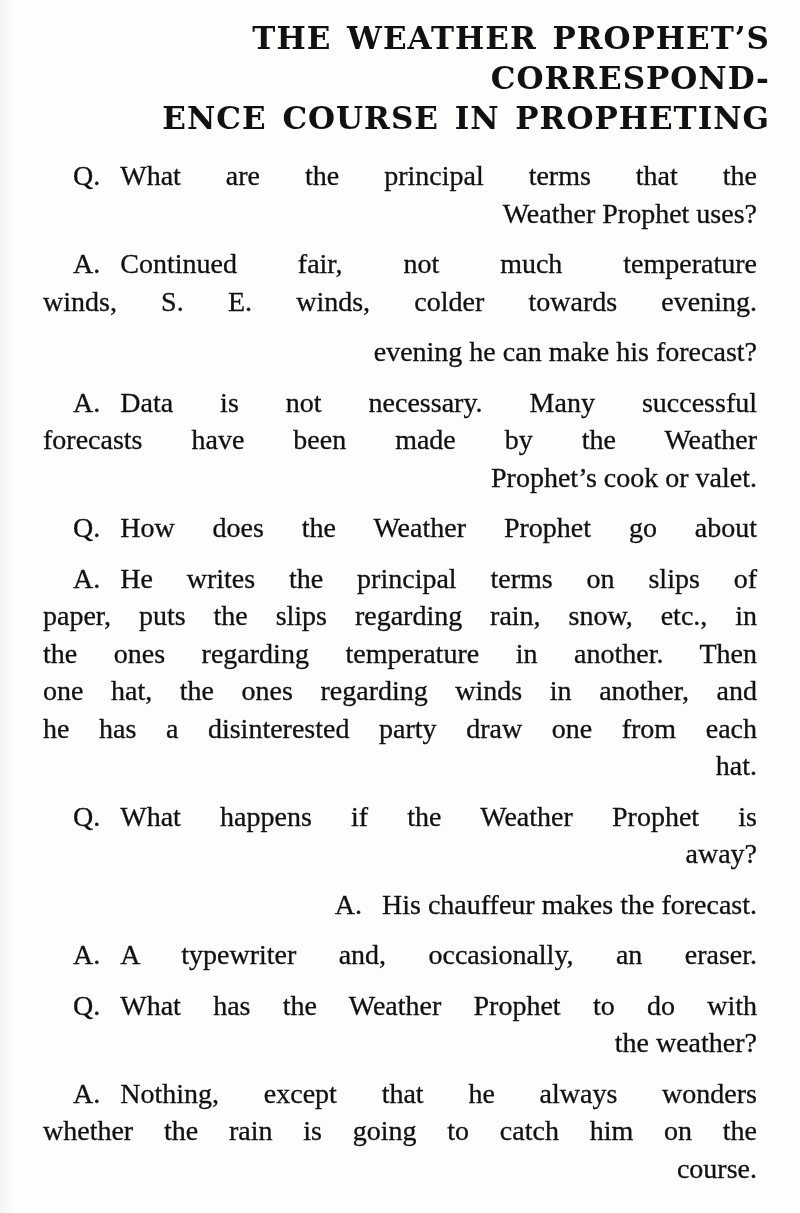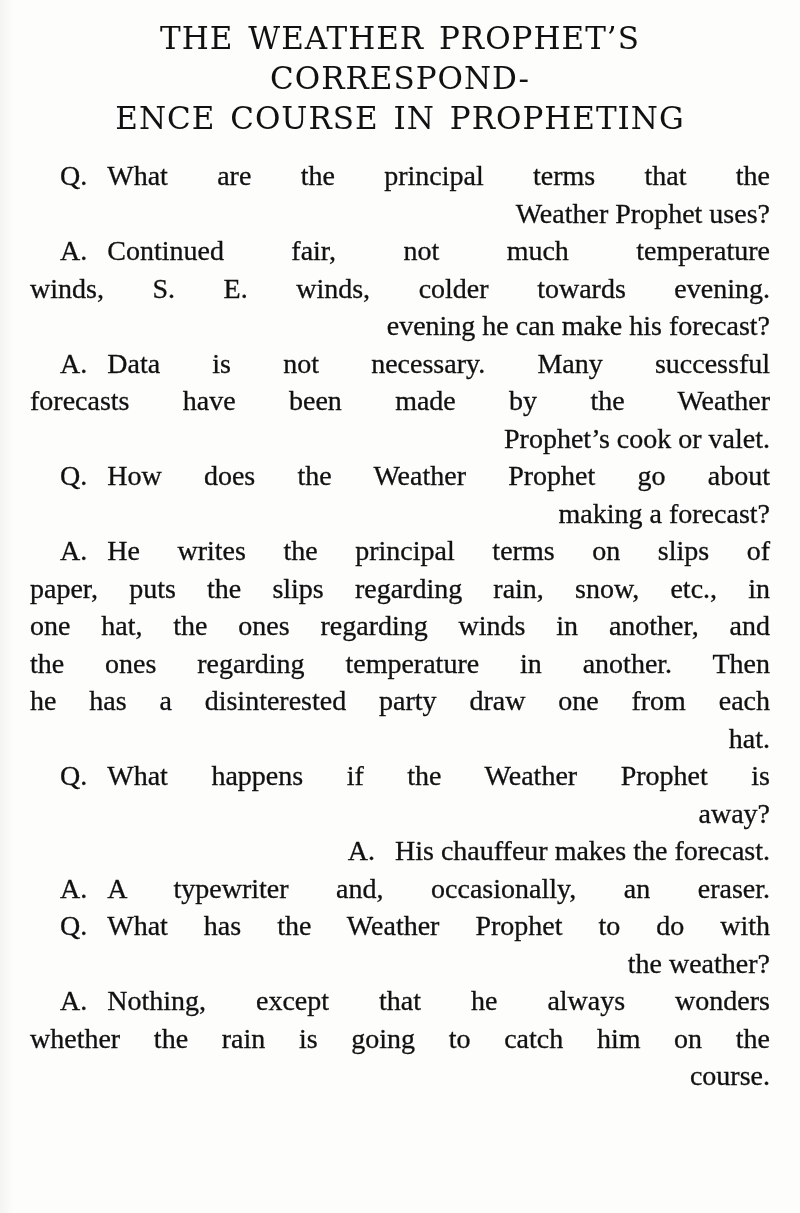--- a/index.html
+++ b/index.html
@@ -13,36 +13,36 @@
   }
   .page {
     width:800px; height:1213px;
     padding:18px 30px 0 30px;
     background:
       linear-gradient(to right, rgba(0,0,0,0.035), rgba(0,0,0,0) 14px),
       var(--paper);
   }
   .title {
     font-family:"DejaVu Serif", serif;
-    font-weight:normal;
+    font-weight:bold;
     font-size:31px;
     line-height:40px;
-    text-align:center;
+    text-align:right;
     letter-spacing:1px;
     word-spacing:4px;
     color:var(--ink);
   }
   .title-line { display:block; }
   .body {
     margin-top:19px;
     font-size:28px;
     line-height:37.5px;
     -webkit-text-stroke:0.3px var(--ink);
   }
-  .para { margin:0; }
+  .para { margin:13px; }
   .line { text-align:right; }
   .line.j { text-align:justify; text-align-last:justify; }
   .line.first { text-indent:30px; }
   .prefix { margin-right:20px; }
 </style>
 </head>
 <body>
 
 <div class="page">
   <h1 class="title">
@@ -65,28 +65,27 @@
       </div>
 
   <div class="para">
         <div class="line j first"><span class="prefix">A.</span><span>Data is not necessary.  Many successful</span></div>
         <div class="line j">forecasts have been made by the Weather</div>
         <div class="line">Prophet’s cook or valet.</div>
       </div>
 
   <div class="para">
         <div class="line j first"><span class="prefix">Q.</span><span>How does the Weather Prophet go about</span></div>
-        <div class="line">making a forecast?</div>
       </div>
 
   <div class="para">
         <div class="line j first"><span class="prefix">A.</span><span>He writes the principal terms on slips of</span></div>
         <div class="line j">paper, puts the slips regarding rain, snow, etc., in</div>
+        <div class="line j">the ones regarding temperature in another.  Then</div>
         <div class="line j">one hat, the ones regarding winds in another, and</div>
-        <div class="line j">the ones regarding temperature in another.  Then</div>
         <div class="line j">he has a disinterested party draw one from each</div>
         <div class="line">hat.</div>
       </div>
 
   <div class="para">
         <div class="line j first"><span class="prefix">Q.</span><span>What happens if the Weather Prophet is</span></div>
         <div class="line">away?</div>
       </div>
 
   <div class="para">

